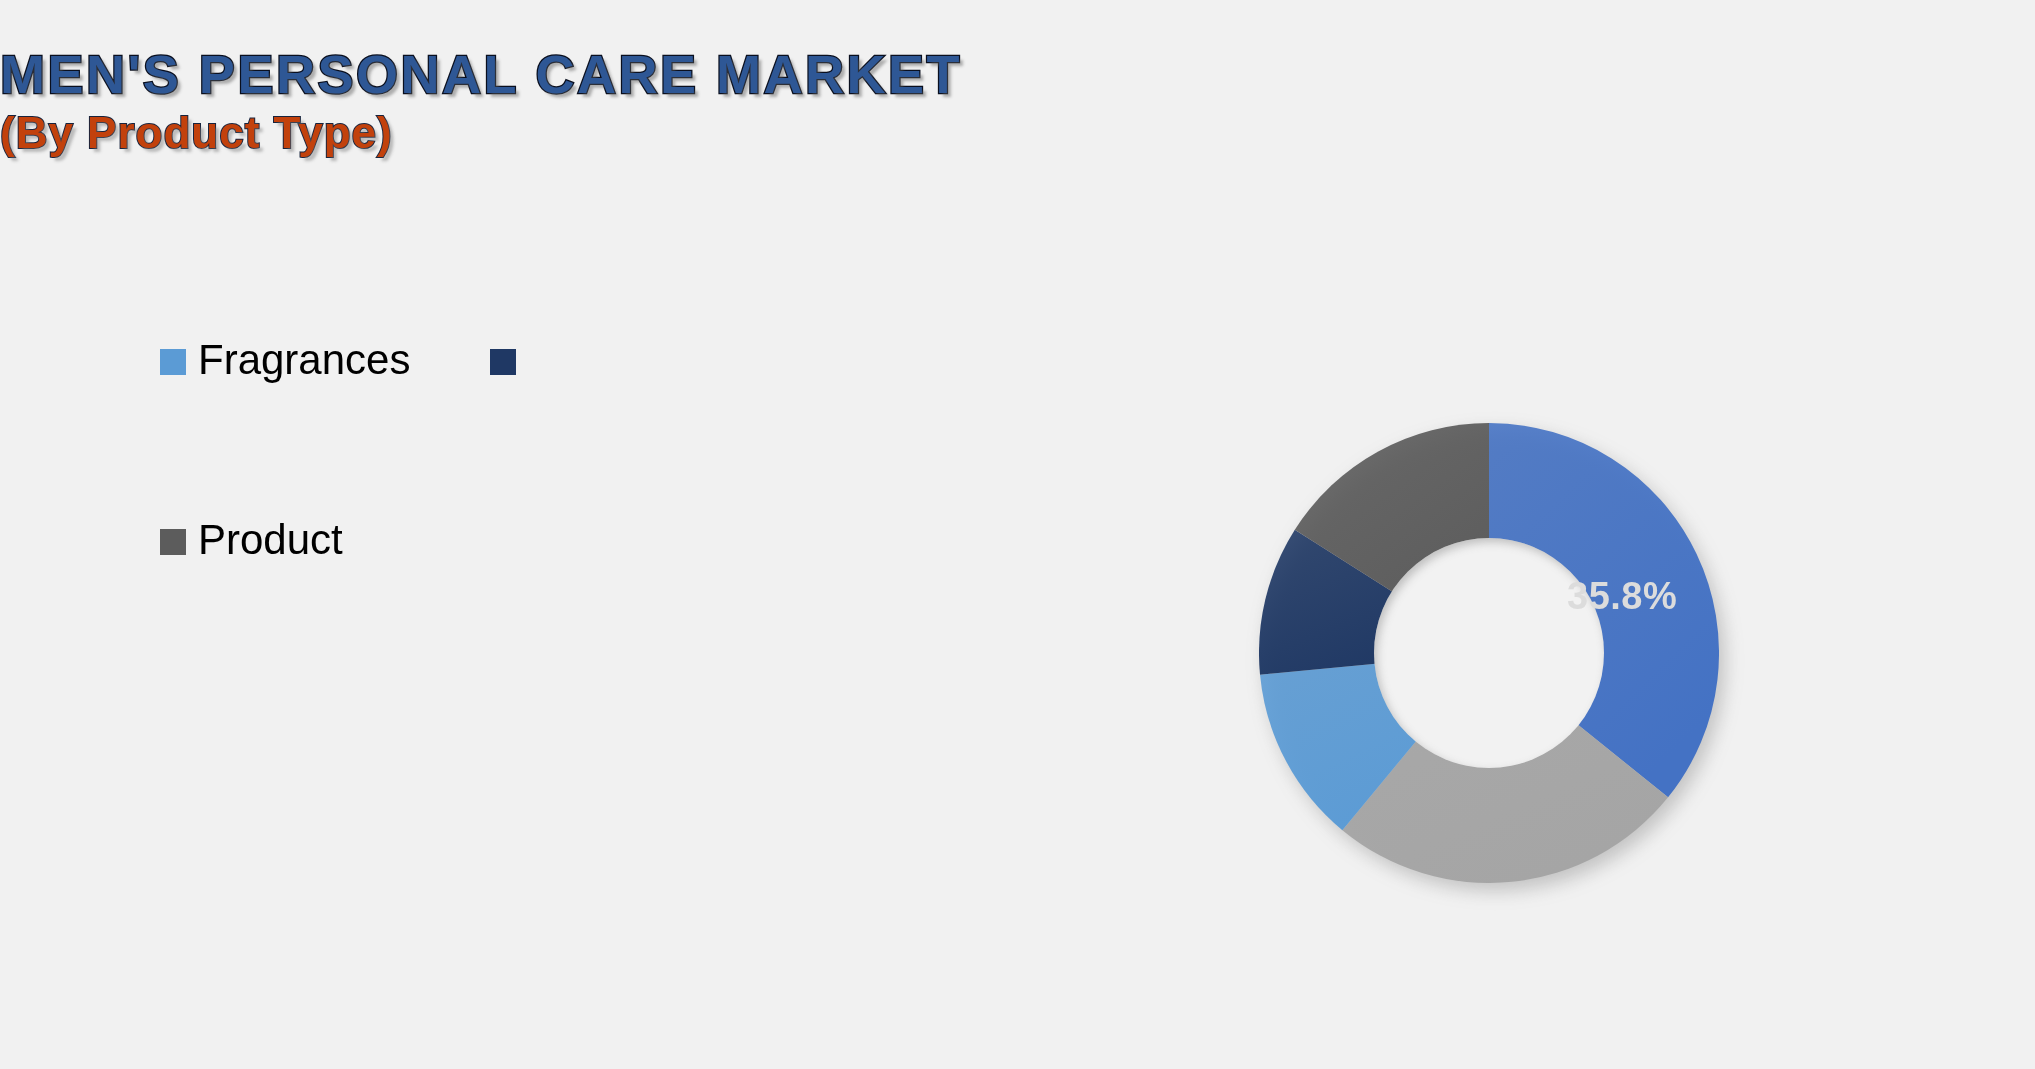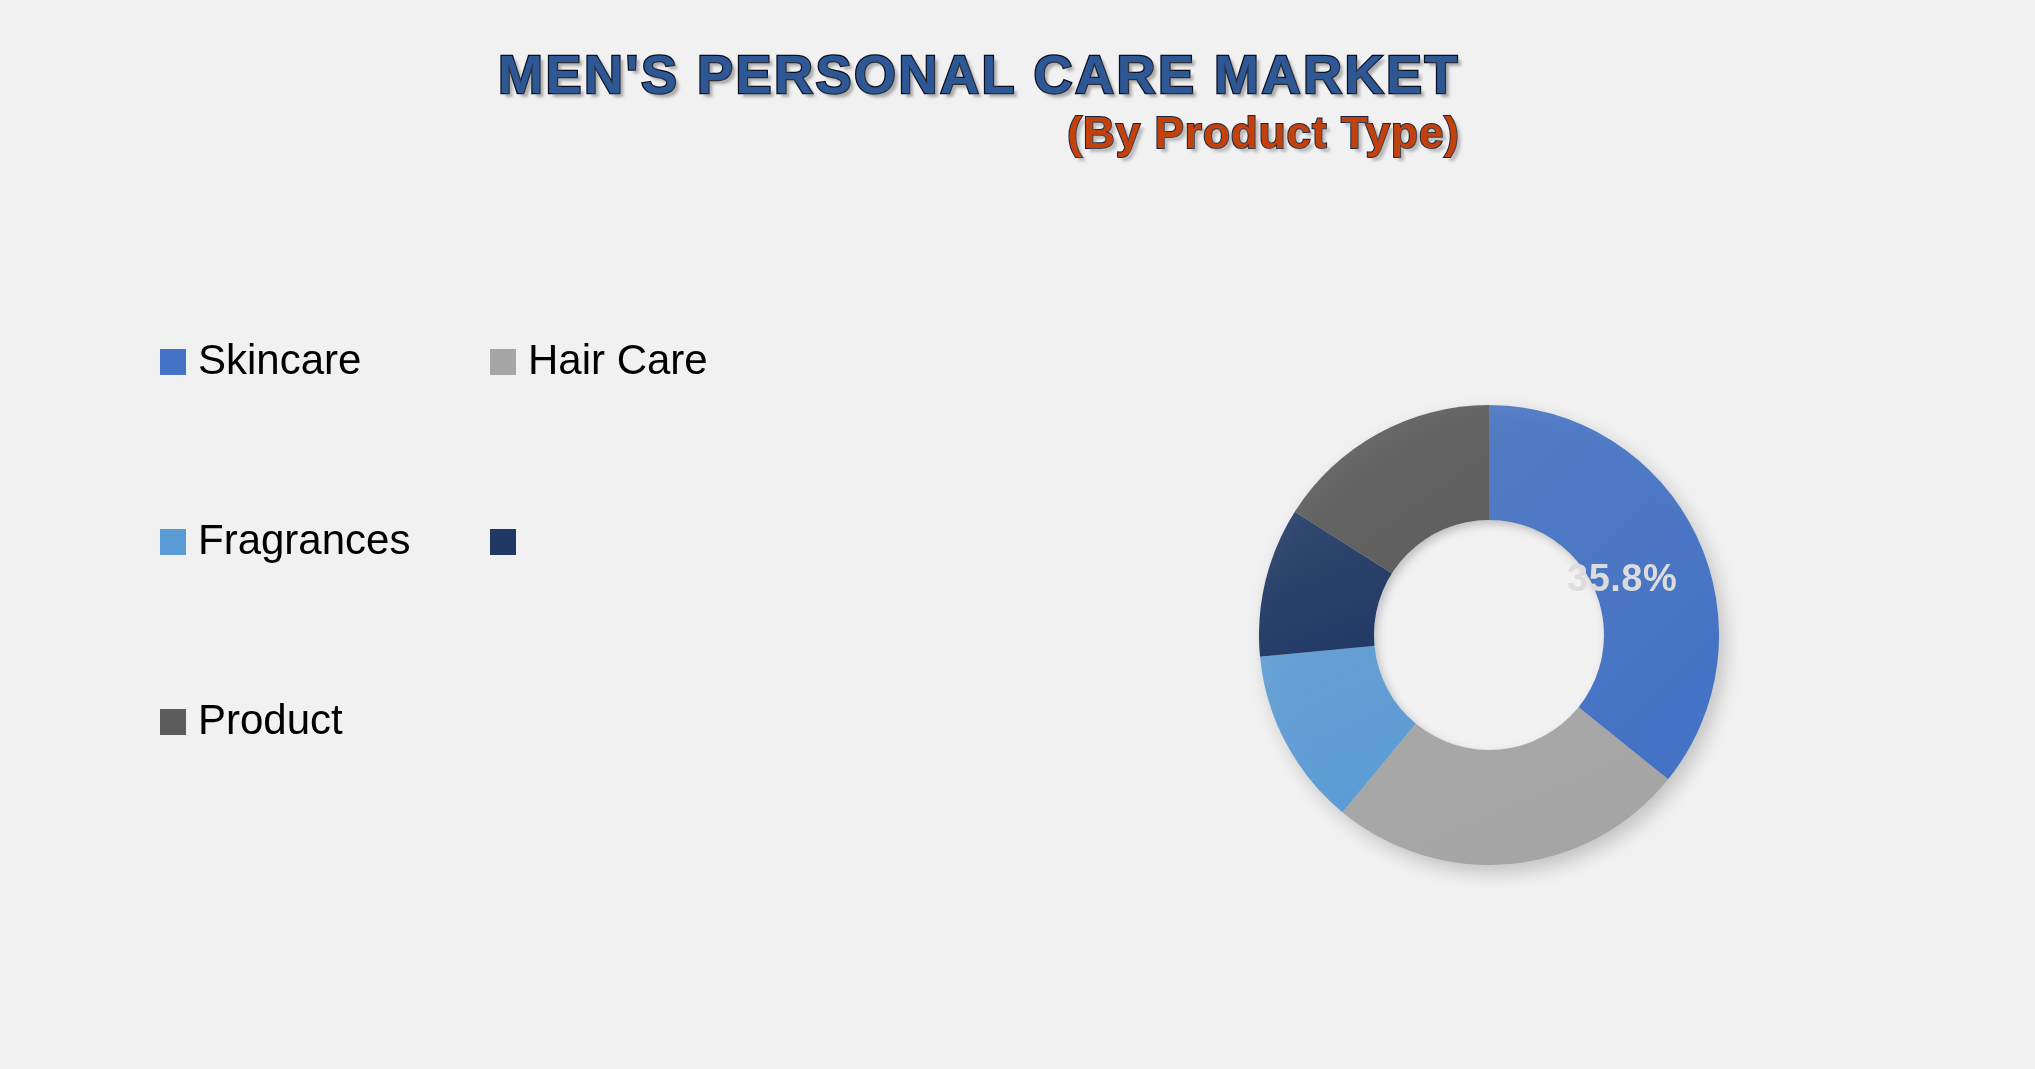--- a/index.html
+++ b/index.html
@@ -14,21 +14,21 @@
     overflow: hidden;
     position: relative;
   }
 
   
   #title-block {
     position: absolute;
     left: 0;
     top: 44px;
     width: 1460px;
-    text-align: right;
+    text-align: left;
   }
   #chart-title {
     font-size: 54px;
     font-weight: bold;
     letter-spacing: 2.5px;
     color: #2e5795;
     -webkit-text-stroke: 2.5px #0a0f1e;
     paint-order: stroke fill;
     text-shadow: 4px 4px 3px rgba(90,90,90,0.45);
     line-height: 1.12;
@@ -76,21 +76,21 @@
     font-size: 42px;
     color: #000000;
     line-height: 1;
     white-space: nowrap;
   }
 
   
   #donut-wrap {
     position: absolute;
     left: 1259px;
-    top: 405px;
+    top: 423px;
     width: 460px;
     height: 460px;
   }
   #donut-shadow {
     position: absolute;
     left: 6px;
     top: 8px;
     width: 460px;
     height: 460px;
     border-radius: 50%;
@@ -126,30 +126,20 @@
 </head>
 <body>
 
 <div id="title-block">
   <div id="chart-title">MEN'S PERSONAL CARE MARKET</div>
   <div id="chart-subtitle">(By Product Type)</div>
 </div>
 
 <div id="legend">
 
-  <div class="legend-row">
-    <div class="legend-item">
-      <span class="legend-swatch" style="background: rgb(68, 114, 196);"></span>
-      <span class="legend-label">Skincare</span>
-    </div>
-    <div class="legend-item">
-      <span class="legend-swatch" style="background: rgb(165, 165, 165);"></span>
-      <span class="legend-label">Hair Care</span>
-    </div>
-  </div>
 
   <div class="legend-row">
     <div class="legend-item">
       <span class="legend-swatch" style="background: rgb(91, 155, 213);"></span>
       <span class="legend-label">Fragrances</span>
     </div>
     <div class="legend-item">
       <span class="legend-swatch" style="background: rgb(31, 56, 100);"></span>
     </div>
   </div>

